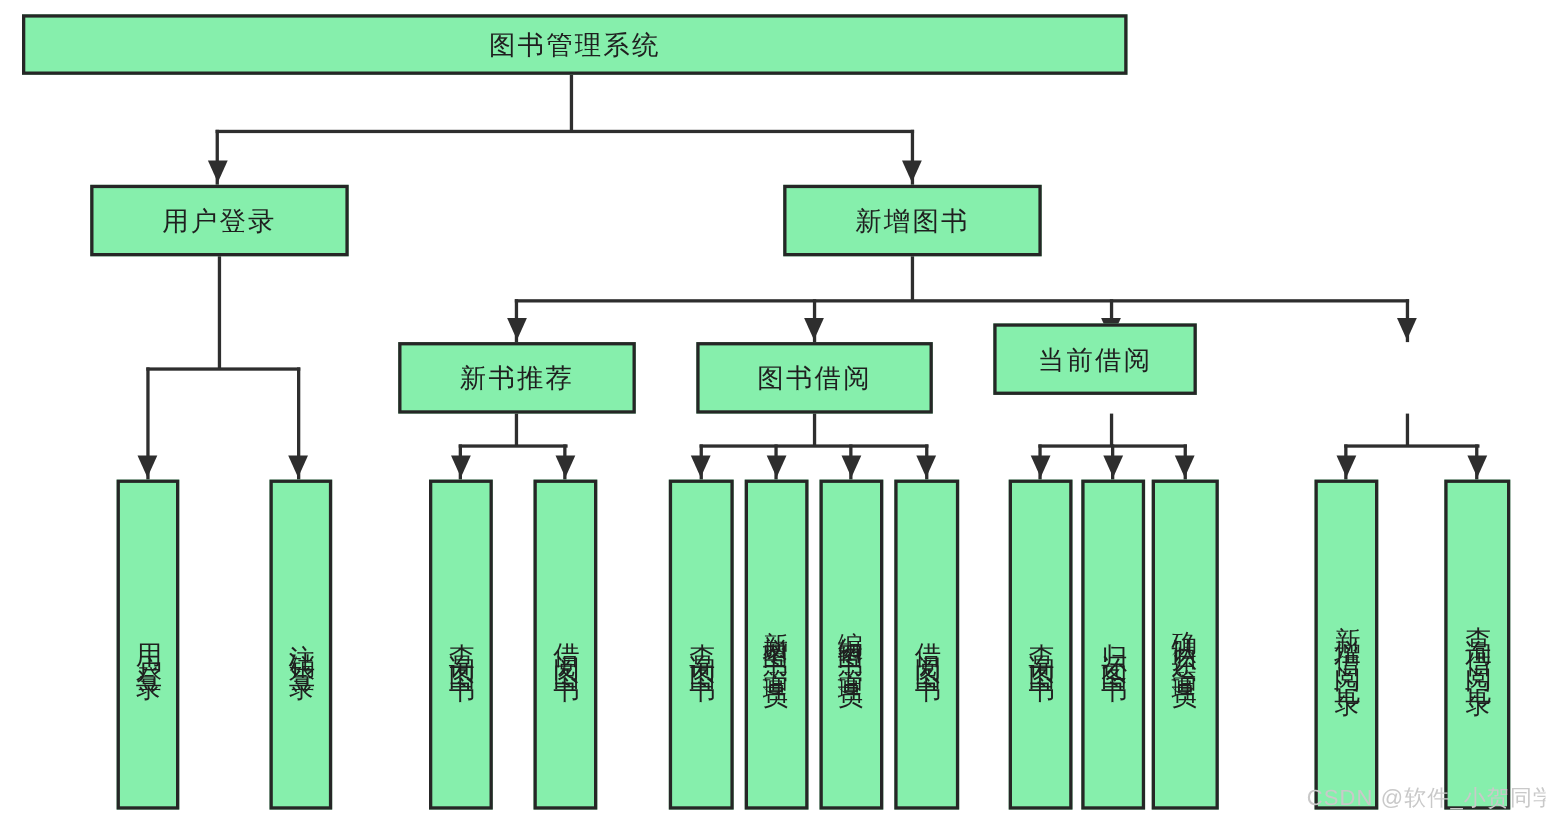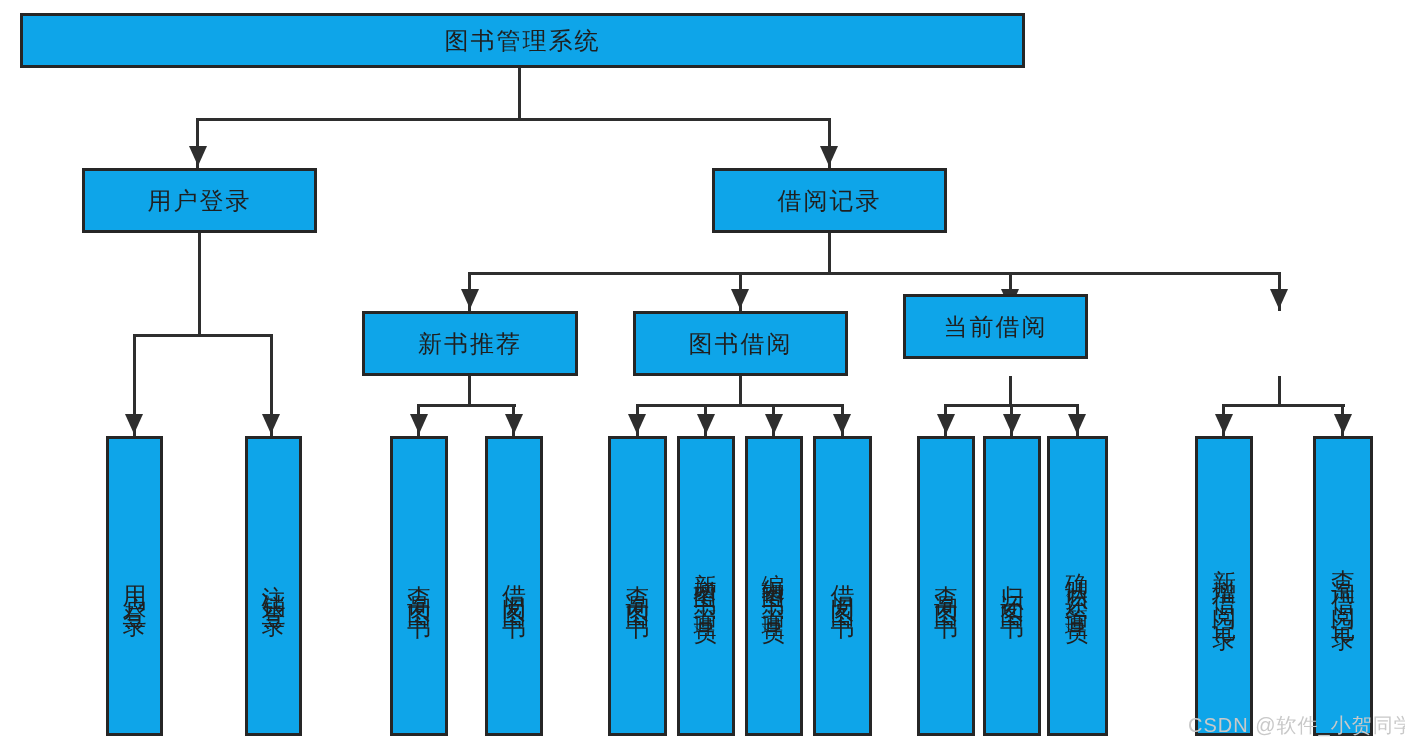--- a/index.html
+++ b/index.html
@@ -10,21 +10,21 @@
   .canvas {
     position:relative;
     width:1405px; height:747px;
     background:#ffffff;
     overflow:hidden;
   }
   .box {
     position:absolute;
     box-sizing:border-box;
     border:3px solid #262626;
-    background:#0ea5e9;
+    background:#86efac;
     display:flex; align-items:center; justify-content:center;
     color:#1f1f1f;
     font-size:24px;
     letter-spacing:2px;
     white-space:nowrap;
   }
   .leaf { top:436px; height:300px; }
   .vt {
     display:block;
     writing-mode:vertical-rl;
@@ -65,21 +65,21 @@
   <div class="hl" style="left:196px;top:118px;width:635px"></div>
   <div class="vl" style="left:196px;top:118px;height:50px"></div>
   <div class="vl" style="left:828px;top:118px;height:50px"></div>
   <div class="ah" style="left:189px;top:146px"></div>
   <div class="ah" style="left:820px;top:146px"></div>
 
   <div class="box" style="left:82px;top:168px;width:235px;height:65px">
     <span>用户登录</span>
   </div>
   <div class="box" style="left:712px;top:168px;width:235px;height:65px">
-    <span>借阅记录</span>
+    <span>新增图书</span>
   </div>
 
   <div class="vl" style="left:198px;top:233px;height:103px"></div>
   <div class="hl" style="left:133px;top:334px;width:140px"></div>
   <div class="vl" style="left:133px;top:334px;height:102px"></div>
   <div class="vl" style="left:270px;top:334px;height:102px"></div>
   <div class="ah" style="left:125px;top:414px"></div>
   <div class="ah" style="left:262px;top:414px"></div>
 
   <div class="vl" style="left:828px;top:233px;height:41px"></div>

